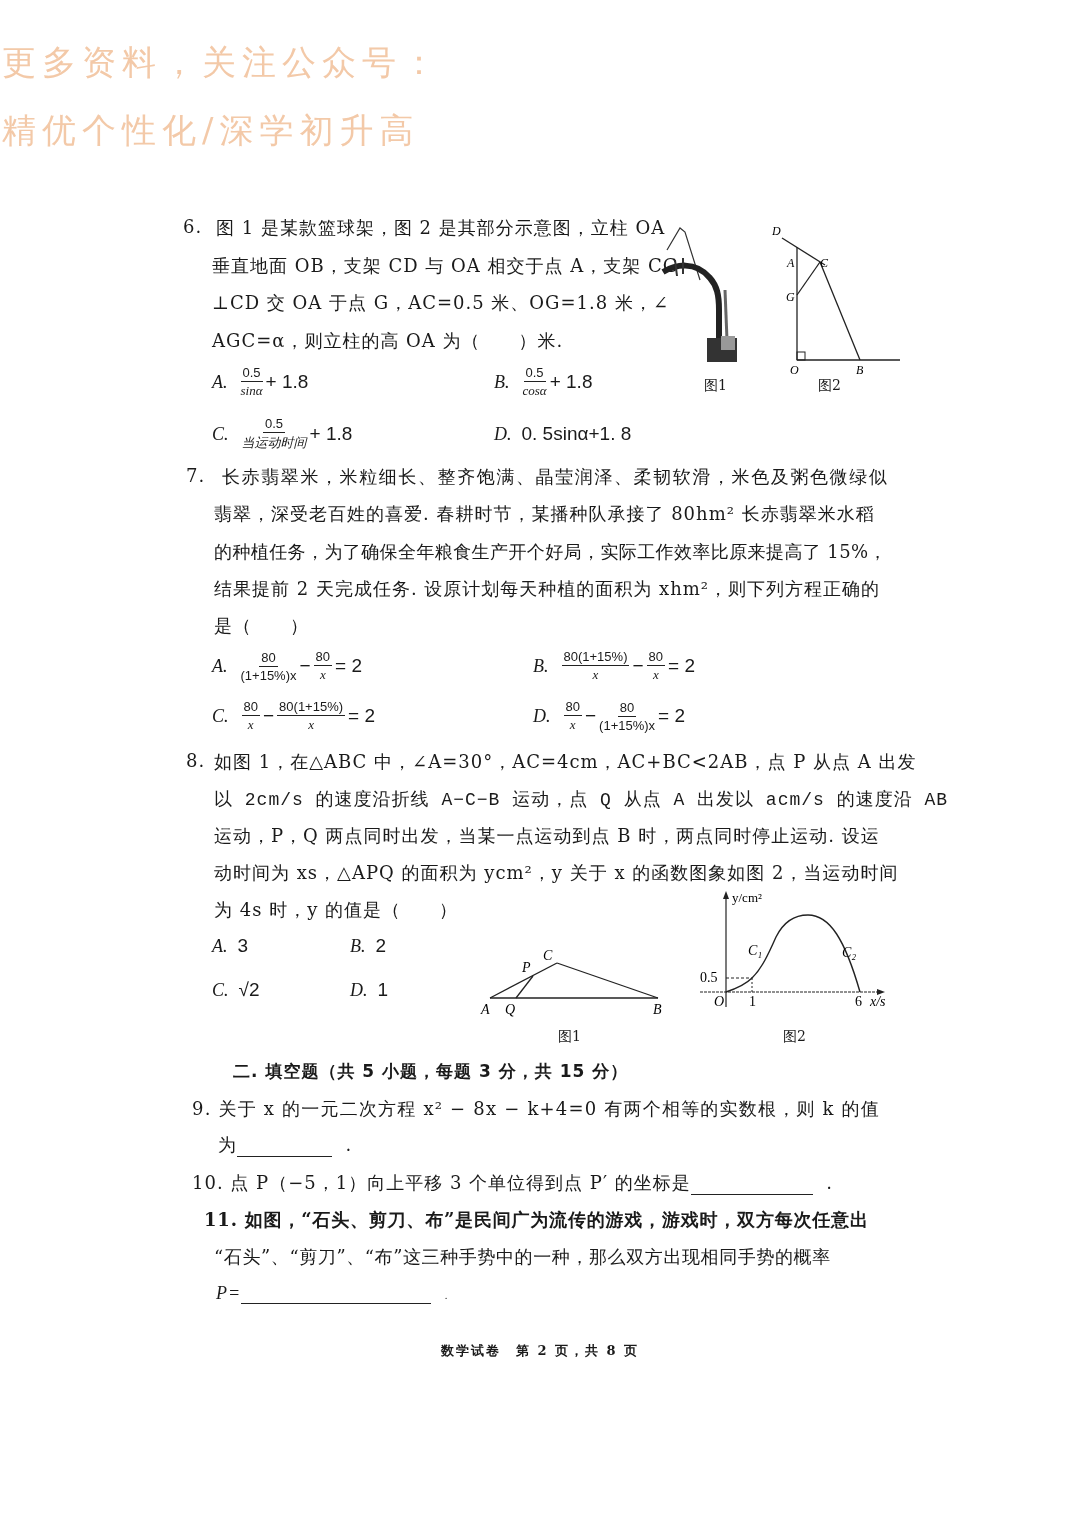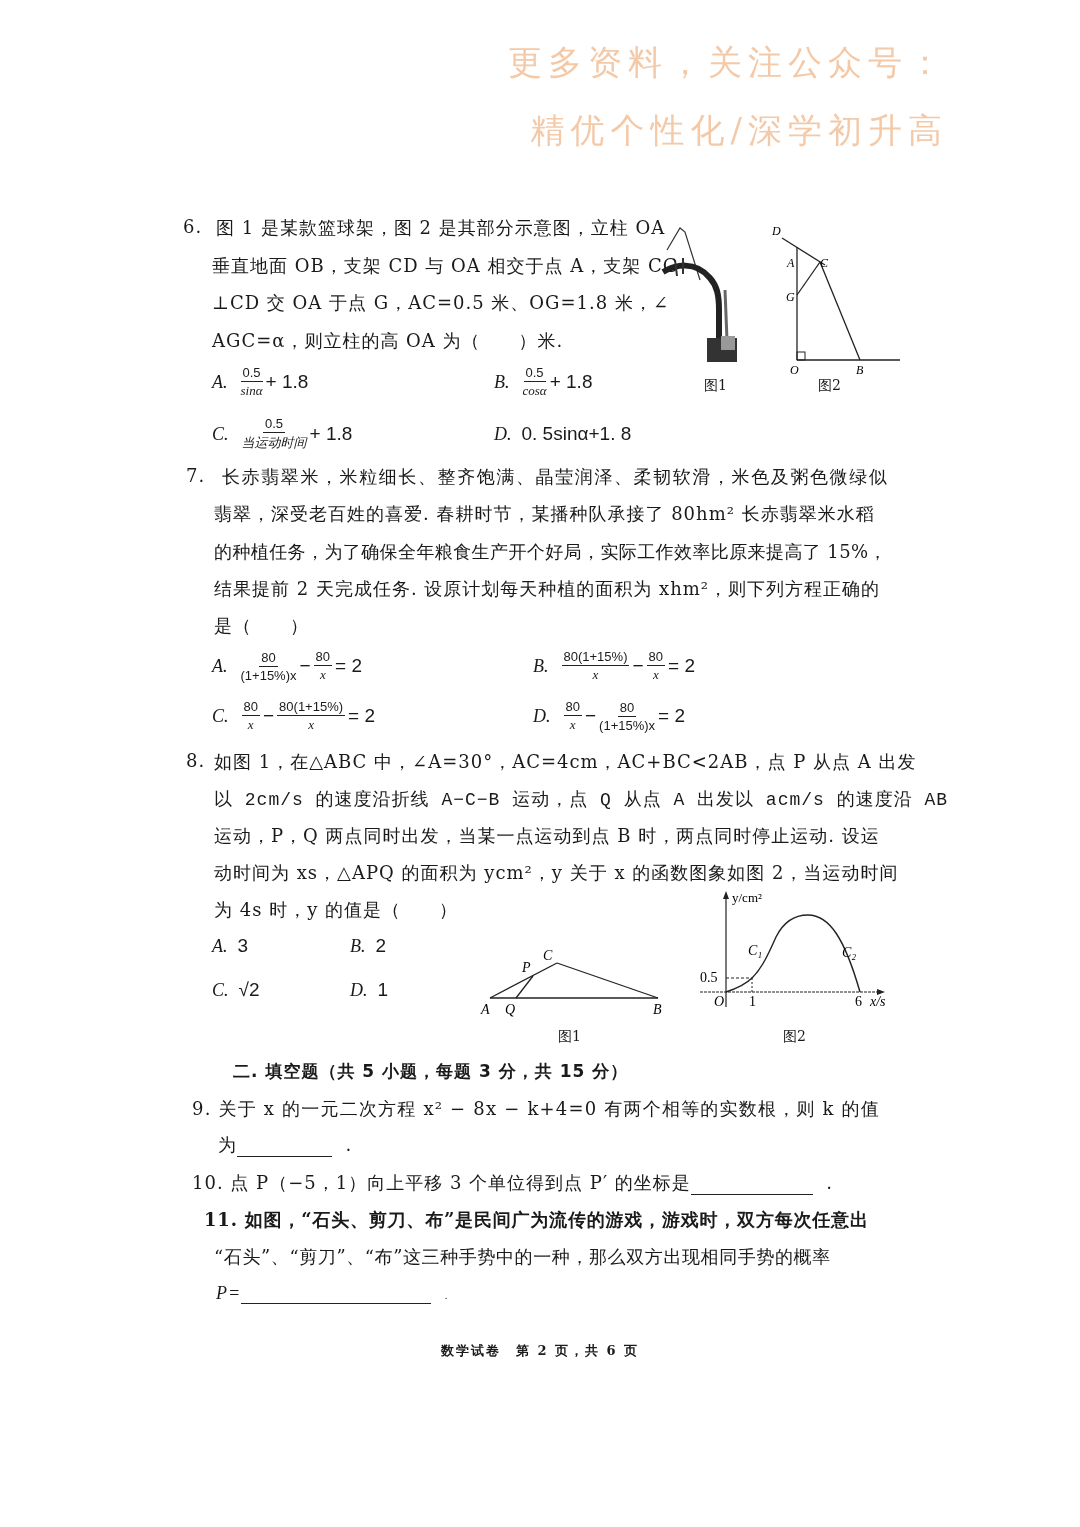--- a/index.html
+++ b/index.html
@@ -1,20 +1,20 @@
 <!DOCTYPE html>
 <html><head>
 <meta charset="utf-8">
 <style>
   html, body { margin: 0; padding: 0; }
   body {
     width: 1080px; height: 1527px; background: #ffffff; position: relative; overflow: hidden;
     font-family: "DejaVu Serif", "Liberation Serif", serif; color: #1a1a1a;
   }
-  .wm { position: absolute; left: 12px; width: 936px; text-align: right; color: #f3c9a8;
+  .wm { position: absolute; left: 2px; width: 936px; text-align: left; color: #f3c9a8;
         font-family: "DejaVu Serif", serif; font-size: 34px; letter-spacing: 6px; }
   .abs { position: absolute; }
   .line { position: absolute; font-size: 18px; white-space: nowrap; letter-spacing: 1px; }
   .it { font-style: italic; font-family: "Liberation Serif", serif; }
   .opt { position: absolute; font-size: 18px; white-space: nowrap; display: flex; align-items: center; }
   .opt .lbl { font-style: italic; font-family: "Liberation Serif", serif; margin-right: 10px; }
   .frac { display: inline-flex; flex-direction: column; align-items: center; vertical-align: middle; font-size: 13px; margin: 0 3px; }
   .frac .num { padding: 0 2px 1px; border-bottom: 1px solid #222; font-family: "Liberation Sans", sans-serif; }
   .frac .den { padding-top: 1px; font-style: italic; font-family: "Liberation Serif", serif; }
   .frac .den.sans { font-style: normal; font-family: "Liberation Sans", sans-serif; }
@@ -228,13 +228,13 @@
 </div>
 
 <div>
   <div class="line" style="left:204px; top:1208px; letter-spacing:0.8px;font-weight:bold;">11. 如图，“石头、剪刀、布”是民间广为流传的游戏，游戏时，双方每次任意出</div>
   <div class="line" style="left:214px; top:1245px; letter-spacing:0.6px;">“石头”、“剪刀”、“布”这三种手势中的一种，那么双方出现相同手势的概率</div>
   <div class="line" style="left:216px; top:1282px;">
     <span class="it">P=</span><span class="blank" style="width:190px;"></span>&nbsp;&nbsp;<span style="font-size:10px;">.</span>
   </div>
 </div>
 
-<div class="footer">数学试卷　第 2 页，共 6 页</div>
+<div class="footer">数学试卷　第 2 页，共 8 页</div>
 
 </body></html>

